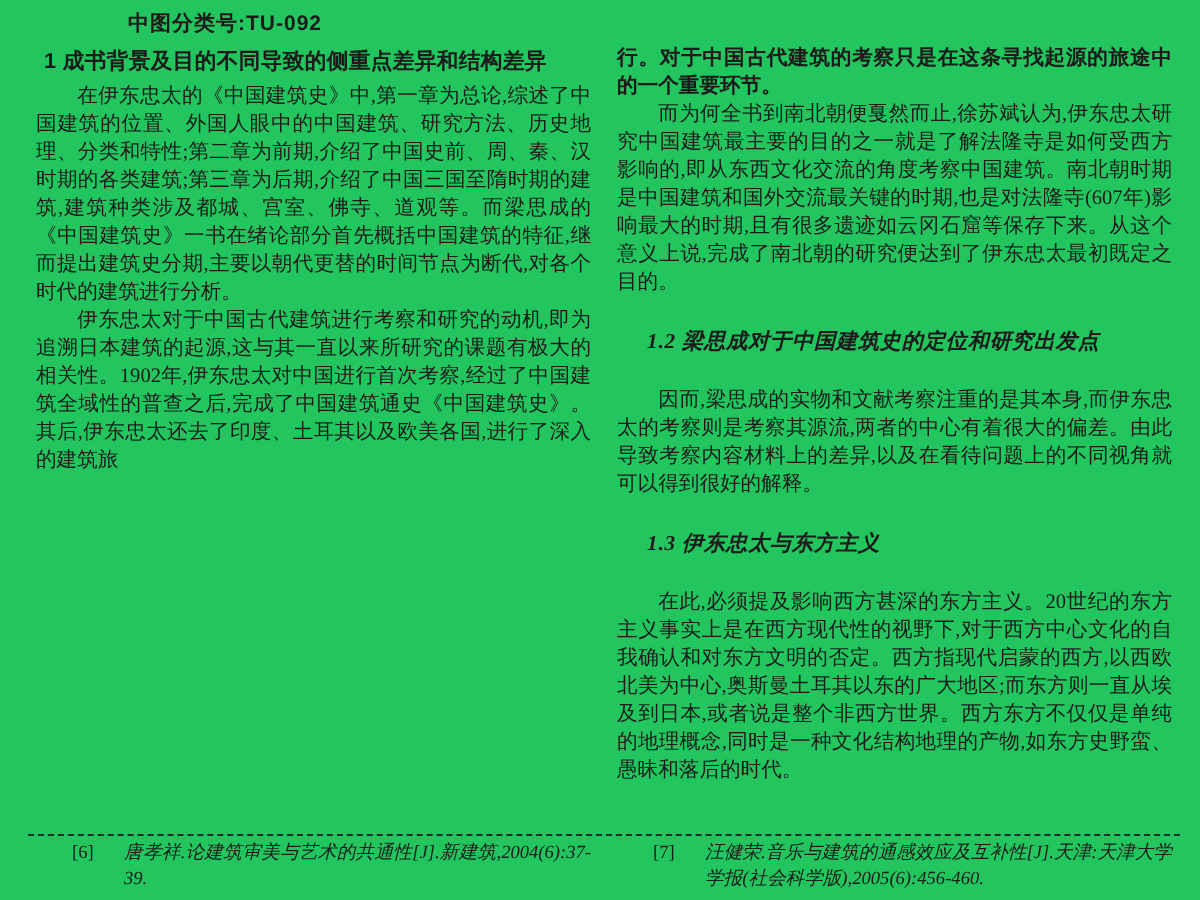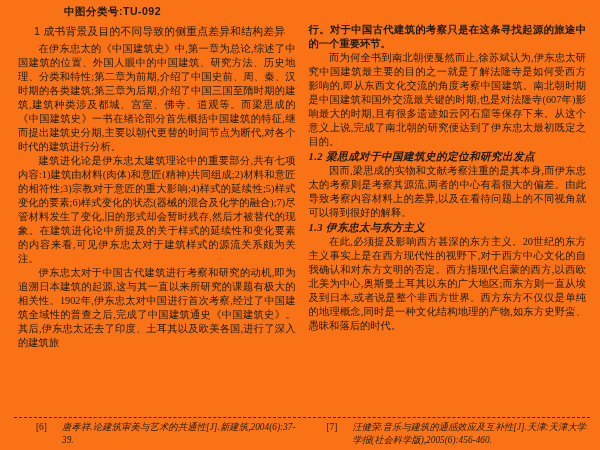--- a/index.html
+++ b/index.html
@@ -4,21 +4,21 @@
 <style>
   html, body {
     margin: 0;
     padding: 0;
     background: #e8e8e5;
   }
   #page {
     position: relative;
     width: 600px;
     height: 450px;
-    background: #f97316;
+    background: #22c55e;
     color: #1b1b1b;
     font-family: "Liberation Serif", serif;
     overflow: hidden;
     box-sizing: border-box;
   }
   
   .meta-row {
     position: absolute;
     top: 5px;
     left: 18px;
@@ -49,33 +49,33 @@
   }
   .col {
     width: 284px;
     box-sizing: border-box;
     font-size: 10.3px;
     line-height: 14px;
     text-align: justify;
   }
   .sec-heading {
     font-family: "Liberation Sans", sans-serif;
-    font-weight: normal;
+    font-weight: bold;
     font-size: 10.8px;
     line-height: 16px;
-    margin: 0 0 3px 16px;
+    margin: 0 0 3px 4px;
     letter-spacing: 0.2px;
   }
   .sub-heading {
     font-family: "Liberation Serif", serif;
     font-style: italic;
     font-weight: 600;
     font-size: 10.6px;
     line-height: 15px;
-    margin: 0;
+    margin: 15px;
     letter-spacing: 0.4px;
   }
   .para {
     margin: 0;
     text-indent: 2em;
   }
   .para.no-indent { text-indent: 0; font-weight: bold; }
 
   
   .footnote-sep {
@@ -118,21 +118,20 @@
 
   <div class="meta-row">
     <div class="meta-cell left">中图分类号:TU-092</div>
   </div>
 
   <div class="columns">
 
     <div class="col">
       <h2 class="sec-heading">1  成书背景及目的不同导致的侧重点差异和结构差异</h2>
       <p class="para">在伊东忠太的《中国建筑史》中,第一章为总论,综述了中国建筑的位置、外国人眼中的中国建筑、研究方法、历史地理、分类和特性;第二章为前期,介绍了中国史前、周、秦、汉时期的各类建筑;第三章为后期,介绍了中国三国至隋时期的建筑,建筑种类涉及都城、宫室、佛寺、道观等。而梁思成的《中国建筑史》一书在绪论部分首先概括中国建筑的特征,继而提出建筑史分期,主要以朝代更替的时间节点为断代,对各个时代的建筑进行分析。</p>
-      <p class="para">建筑进化论是伊东忠太建筑理论中的重要部分,共有七项内容:1)建筑由材料(肉体)和意匠(精神)共同组成;2)材料和意匠的相符性;3)宗教对于意匠的重大影响;4)样式的延续性;5)样式变化的要素;6)样式变化的状态(器械的混合及化学的融合);7)尽管材料发生了变化,旧的形式却会暂时残存,然后才被替代的现象。在建筑进化论中所提及的关于样式的延续性和变化要素的内容来看,可见伊东忠太对于建筑样式的源流关系颇为关注。</p>
       <p class="para">伊东忠太对于中国古代建筑进行考察和研究的动机,即为追溯日本建筑的起源,这与其一直以来所研究的课题有极大的相关性。1902年,伊东忠太对中国进行首次考察,经过了中国建筑全域性的普查之后,完成了中国建筑通史《中国建筑史》。其后,伊东忠太还去了印度、土耳其以及欧美各国,进行了深入的建筑旅</p>
     </div>
 
     <div class="col">
       <p class="para no-indent">行。对于中国古代建筑的考察只是在这条寻找起源的旅途中的一个重要环节。</p>
       <p class="para">而为何全书到南北朝便戛然而止,徐苏斌认为,伊东忠太研究中国建筑最主要的目的之一就是了解法隆寺是如何受西方影响的,即从东西文化交流的角度考察中国建筑。南北朝时期是中国建筑和国外交流最关键的时期,也是对法隆寺(607年)影响最大的时期,且有很多遗迹如云冈石窟等保存下来。从这个意义上说,完成了南北朝的研究便达到了伊东忠太最初既定之目的。</p>
       <h3 class="sub-heading">1.2  梁思成对于中国建筑史的定位和研究出发点</h3>
       <p class="para">因而,梁思成的实物和文献考察注重的是其本身,而伊东忠太的考察则是考察其源流,两者的中心有着很大的偏差。由此导致考察内容材料上的差异,以及在看待问题上的不同视角就可以得到很好的解释。</p>
       <h3 class="sub-heading">1.3  伊东忠太与东方主义</h3>
       <p class="para">在此,必须提及影响西方甚深的东方主义。20世纪的东方主义事实上是在西方现代性的视野下,对于西方中心文化的自我确认和对东方文明的否定。西方指现代启蒙的西方,以西欧北美为中心,奥斯曼土耳其以东的广大地区;而东方则一直从埃及到日本,或者说是整个非西方世界。西方东方不仅仅是单纯的地理概念,同时是一种文化结构地理的产物,如东方史野蛮、愚昧和落后的时代。</p>

